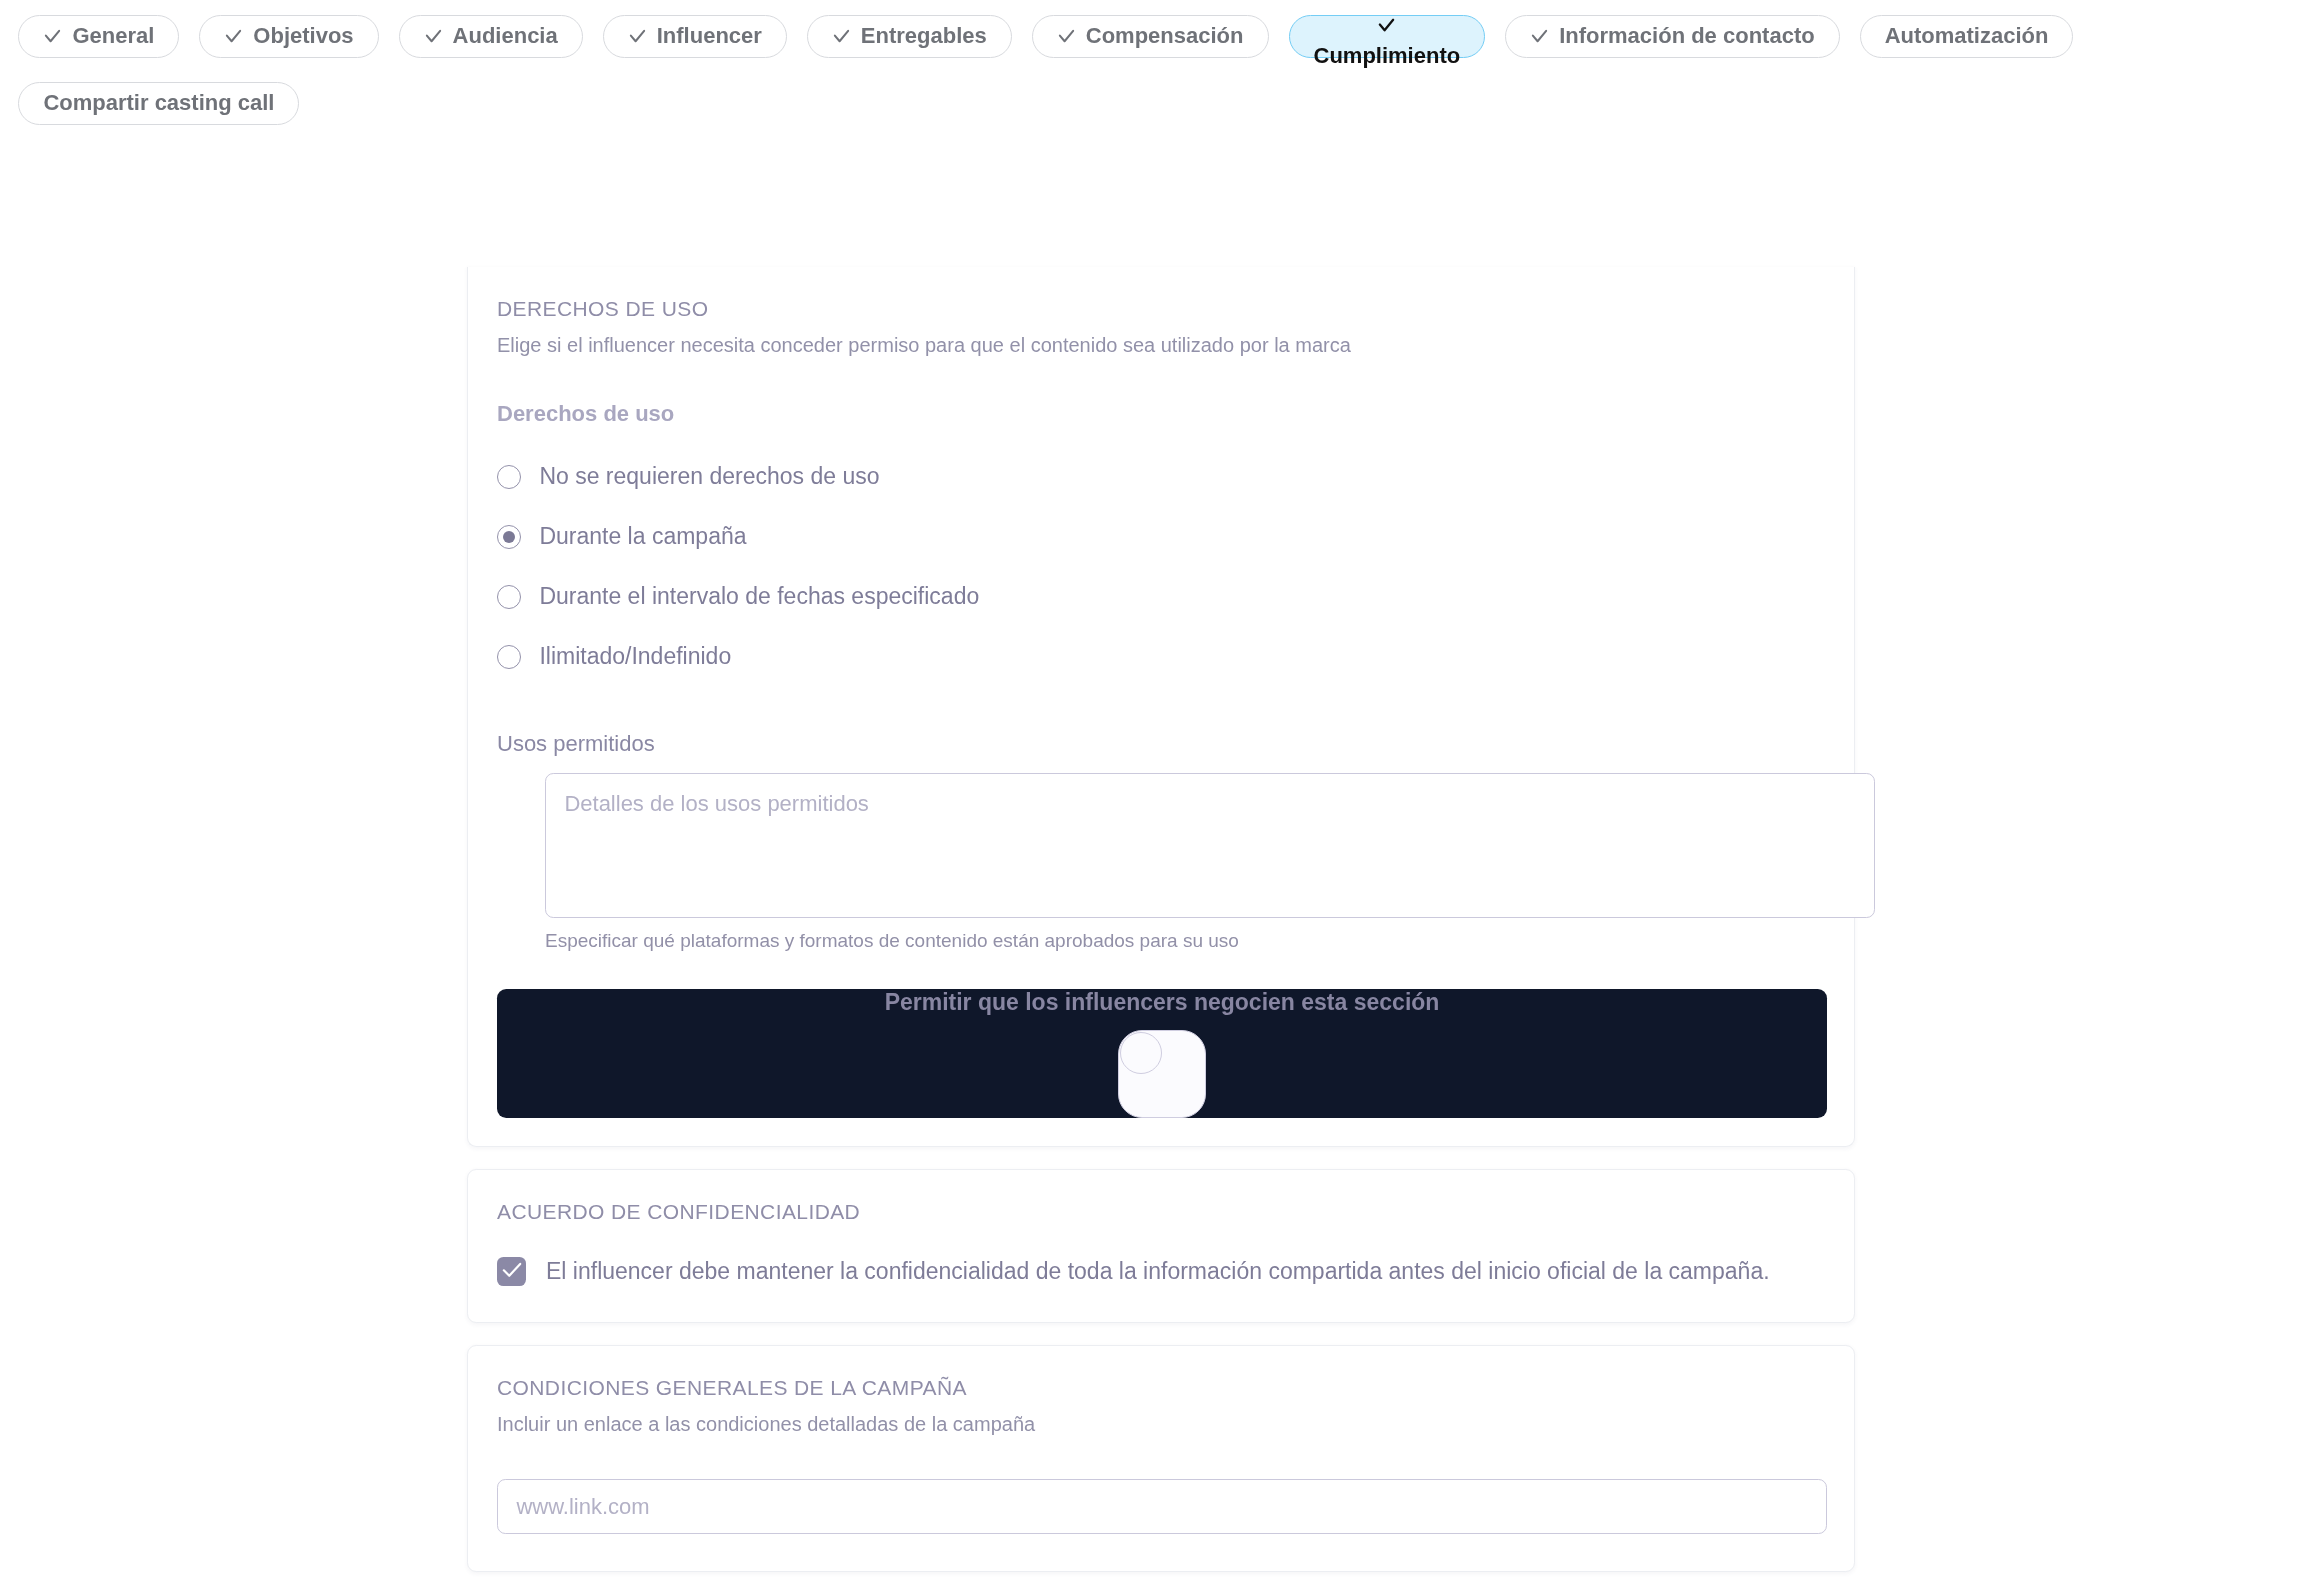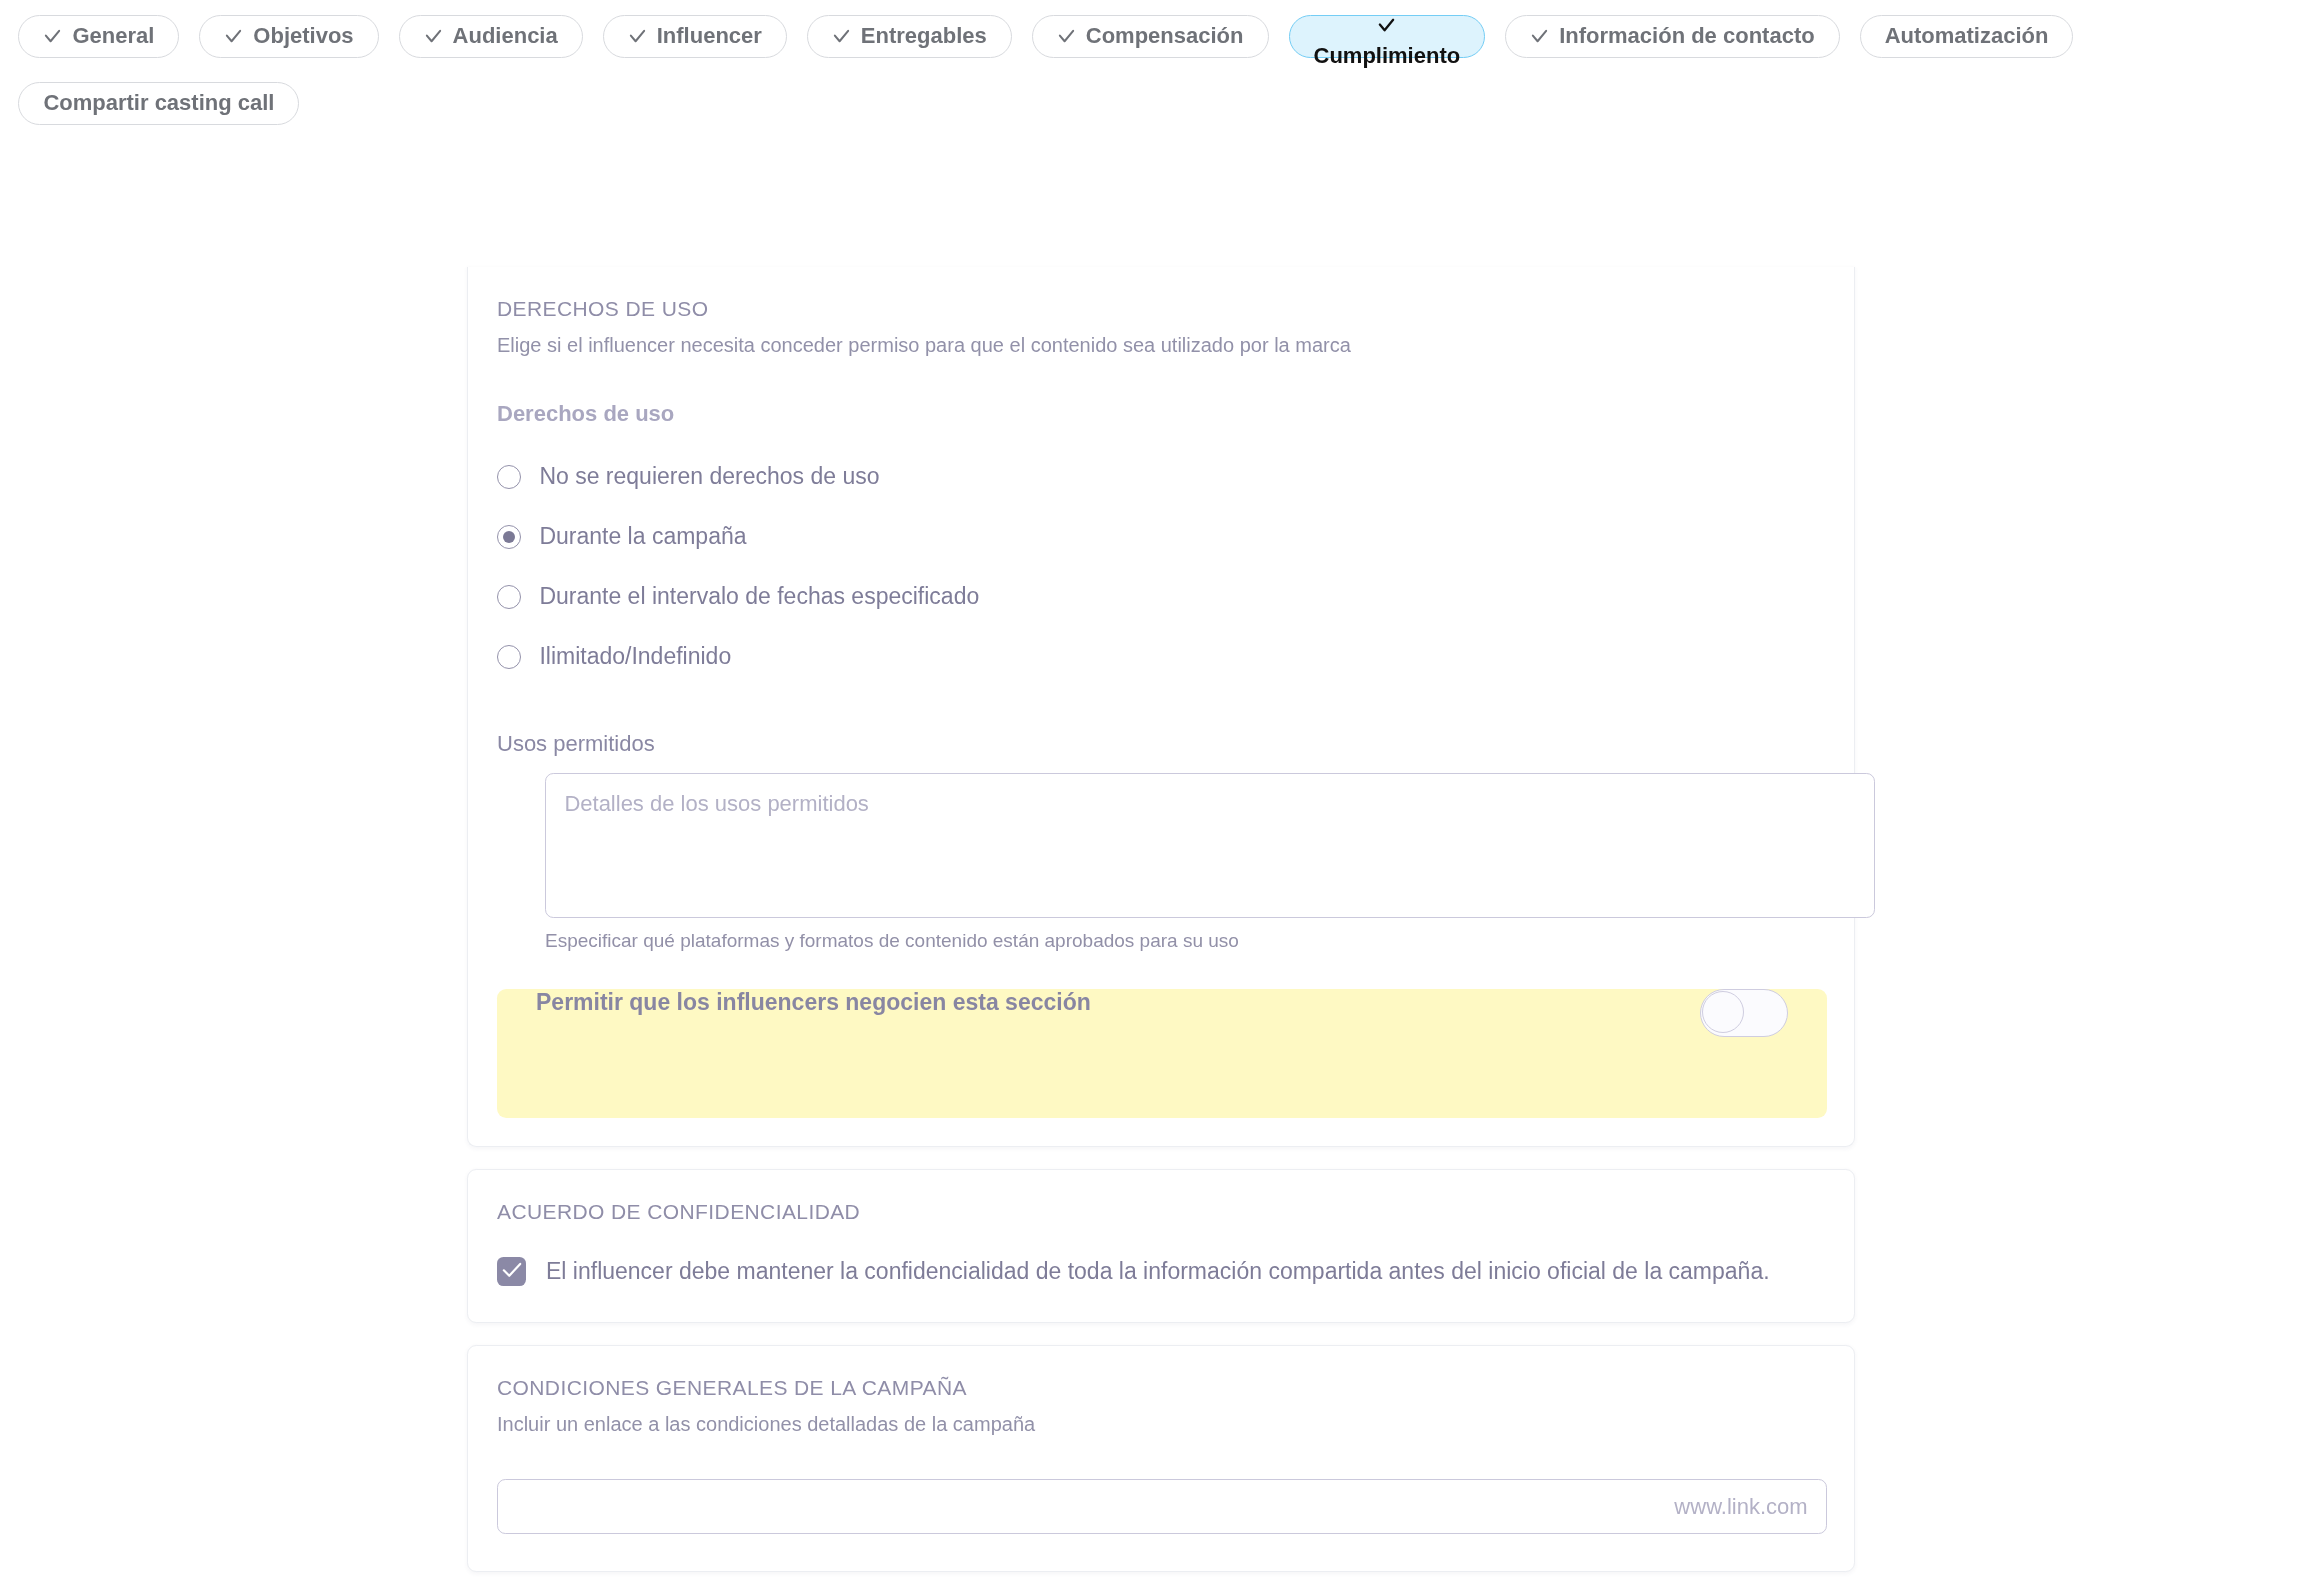--- a/index.html
+++ b/index.html
@@ -153,26 +153,27 @@
     color: #9290a8;
     font-size: 19px;
     margin-top: 12px;
   }
 
   
   .toggle-panel {
     margin-top: 37px;
     width: 1330px;
     height: 129px;
-    background: #fef9c3;
+    background: #0f172a;
     border-radius: 9.2px;
     display: flex;
-    align-items: flex-start;
+    align-items: center;
     justify-content: space-between;
     padding: 0 39px;
+    flex-direction: column;
   }
   .toggle-text {
     color: #8886a2;
     font-size: 23px;
     font-weight: bold;
   }
   .switch {
     width: 88px; height: 48px;
     border: 1.8px solid #cfcde0;
     border-radius: 24px;
@@ -221,21 +222,20 @@
     height: 55px;
     border: 1.7px solid #cbc9dc;
     border-radius: 8.3px;
     background: #fff;
     color: #b3b1c6;
     font-family: "Liberation Sans", sans-serif;
     font-size: 22px;
     padding: 0 18.4px;
     outline: none;
     display: block;
-    text-align: right;
   }
   .text-input::placeholder { color: #b3b1c6; }
 </style>
 </head>
 <body>
 
 <div class="tabbar">
 
   <div class="tab">
     <svg class="chk" viewBox="0 0 20 20">

